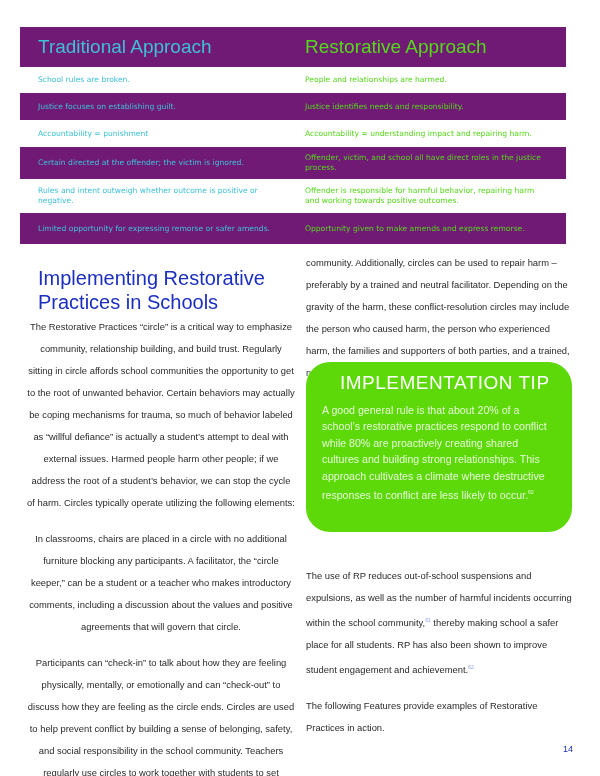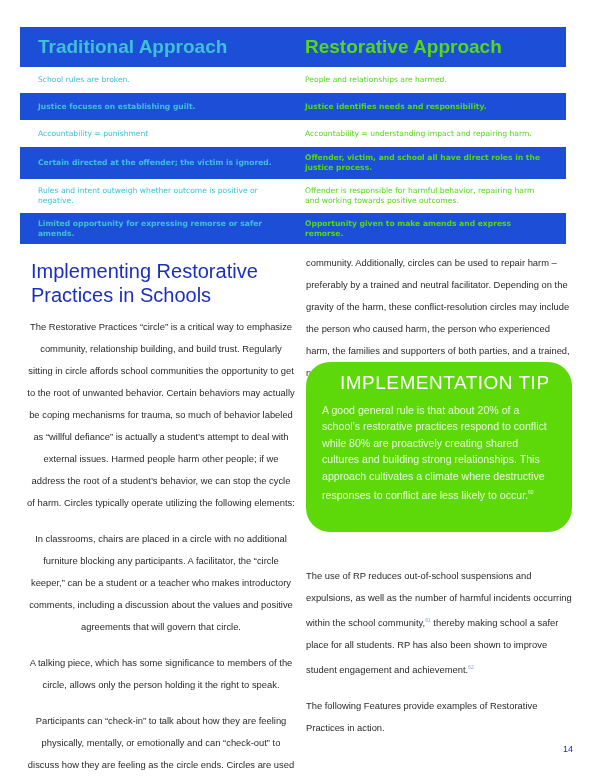--- a/index.html
+++ b/index.html
@@ -1,34 +1,34 @@
 <!DOCTYPE html>
 <html><head>
 <meta charset="utf-8">
 <style>
   html, body { margin:0; padding:0; }
   body { width:600px; height:776px; background:#ffffff; position:relative; overflow:hidden;
          font-family:"DejaVu Sans", sans-serif; color:#2a2a2a; }
   .table { position:absolute; left:20px; top:27px; width:546px; }
   .trow { display:flex; }
   .cell { width:273px; box-sizing:border-box; padding:0 18px; display:flex; align-items:center; font-size:7.6px; line-height:10px; }
-  .trow.shade .cell { background:#1d4ed8;font-weight:bold; }
+  .trow.shade .cell { background:#701a75; }
   .hdr .cell { height:40px; font-size:19px; font-family:"Liberation Sans", sans-serif; font-weight:normal; }
   .hdr .left { color:#1a2fbf; }
   .hdr .right { color:#3ec0d8; }
   .cell.left { color:#3ec0d8; }
   .cell.right { color:#55d81a; padding-left:12px; }
   .r1 .cell { height:26px; }
   .r2 .cell { height:27px; }
   .r3 .cell { height:27px; }
   .r4 .cell { height:32px; }
   .r5 .cell { height:34px; }
   .r6 .cell { height:31px; }
 
-  h2.section { position:absolute; left:26px; top:254px; margin:5px; width:260px; font-family:"Liberation Sans", sans-serif;
+  h2.section { position:absolute; left:26px; top:254px; margin:12px; width:260px; font-family:"Liberation Sans", sans-serif;
                font-weight:normal; font-size:20px; line-height:24px; color:#1a2fbf; }
   .col { position:absolute; font-size:9.4px; line-height:22px; color:#2a2a2a; font-family:"Liberation Sans", sans-serif; }
   .col p { margin:0 0 13.9px 0; }
   .col-left { left:27px; top:316px; width:268px;text-align:center; }
   .col-right1 { left:306px; top:252px; width:268px; }
   .col-right2 { left:306px; top:565px; width:268px; }
 
   .tip { position:absolute; left:306px; top:362px; width:266px; height:170px; background:#5dd90a; box-sizing:border-box; padding:4px 14px 0 28px;border-radius:24px; }
   .tip-title { font-family:"Liberation Sans", sans-serif; color:#ffffff; font-size:19px; letter-spacing:0.5px; margin:6px 0 8px 6px; }
   .tip-body { font-family:"Liberation Sans", sans-serif; color:#e6fad6; font-size:10.6px; line-height:16.4px; margin-left:-12px; }
@@ -68,21 +68,20 @@
     <div class="cell left">Limited opportunity for expressing remorse or safer amends.</div>
     <div class="cell right">Opportunity given to make amends and express remorse.</div>
   </div>
 </div>
 
 <h2 class="section">Implementing Restorative Practices in Schools</h2>
 
 <div class="col col-left">
   <p>The Restorative Practices “circle” is a critical way to emphasize community, relationship building, and build trust. Regularly sitting in circle affords school communities the opportunity to get to the root of unwanted behavior. Certain behaviors may actually be coping mechanisms for trauma, so much of behavior labeled as “willful defiance” is actually a student’s attempt to deal with external issues. Harmed people harm other people; if we address the root of a student’s behavior, we can stop the cycle of harm. Circles typically operate utilizing the following elements:</p>
   <p>In classrooms, chairs are placed in a circle with no additional furniture blocking any participants.  A facilitator, the “circle keeper,” can be a student or a teacher who makes introductory comments, including a discussion about the values and positive agreements that will govern that circle.</p>
-  <p>A talking piece, which has some significance to members of the circle, allows only the person holding it the right to speak.</p>
   <p>Participants can “check-in” to talk about how they are feeling physically, mentally, or emotionally and can “check-out” to discuss how they are feeling as the circle ends. Circles are used to help prevent conflict by building a sense of belonging, safety, and social responsibility in the school community. Teachers regularly use circles to work together with students to set academic goals, explore the curriculum and develop core values for the classroom</p>
 </div>
 
 <div class="col col-right1">
   <p>community. Additionally, circles can be used to repair harm – preferably by a trained and neutral facilitator. Depending on the gravity of the harm, these conflict-resolution circles may include the person who caused harm, the person who experienced harm, the families and supporters of both parties, and a trained, neutral facilitator.</p>
 </div>
 
 <div class="tip">
   <div class="tip-title">IMPLEMENTATION TIP</div>
   <div class="tip-body"><span>A good general rule is that about 20% of a school’s restorative practices respond to conflict while 80% are proactively creating shared cultures and building strong relationships. This approach cultivates a climate where destructive responses to conflict are less likely to occur.</span><sup class="fn">60</sup></div>

